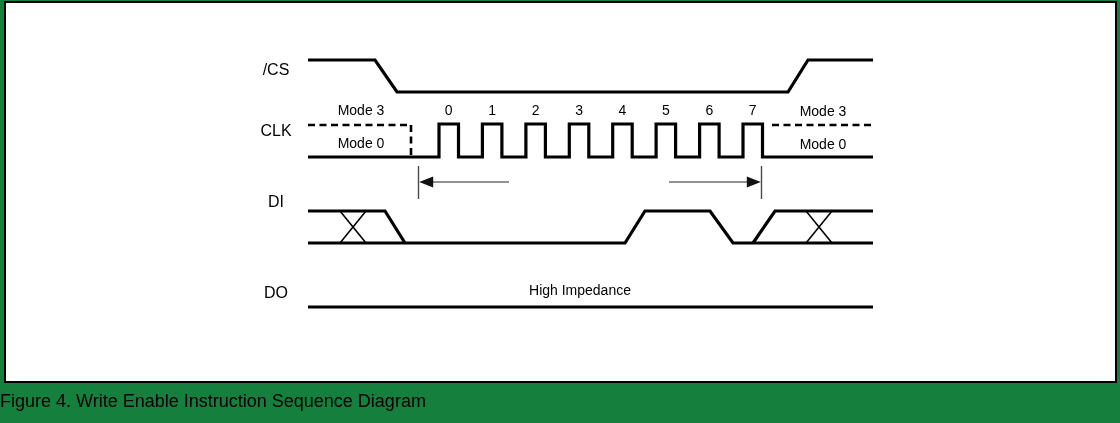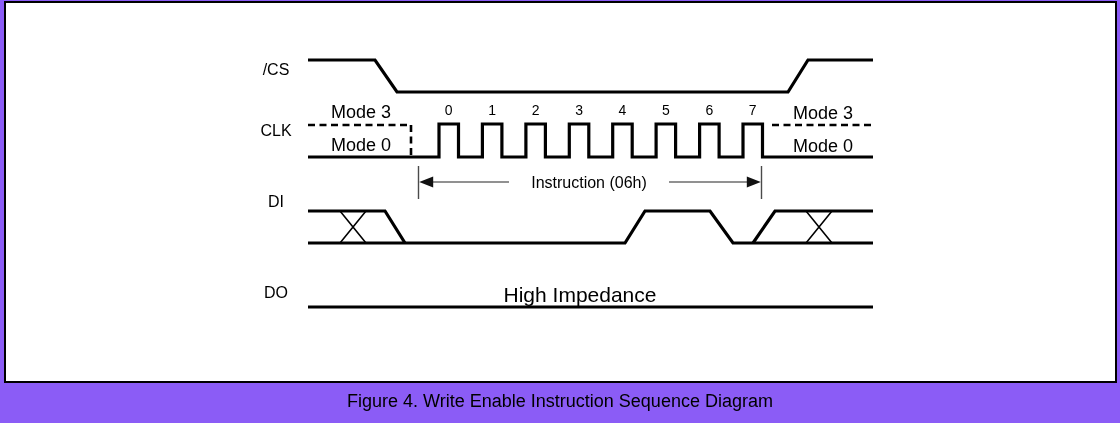--- a/index.html
+++ b/index.html
@@ -1,32 +1,32 @@
 <!DOCTYPE html>
 <html><head>
 <meta charset="utf-8">
 <style>
   html,body{margin:0;padding:0;background:#ffffff;}
   #stage{
-    position:relative;width:1120px;height:423px;background:#8b5cf6;
+    position:relative;width:1120px;height:423px;background:#15803d;
     font-family:"Liberation Sans", sans-serif;color:#000;overflow:hidden;
   }
   #frame{
     position:absolute;left:4px;top:1px;width:1113px;height:382px;
     border:2.5px solid #000;box-sizing:border-box;background:#fff;
   }
   svg{position:absolute;left:0;top:0;}
   .lbl{position:absolute;text-align:center;white-space:nowrap;line-height:1.1;}
   .siglbl{left:226px;width:100px;font-size:16px;}
-  .modelbl{width:64px;font-size:18px;}
+  .modelbl{width:64px;font-size:14px;}
   .cyc{position:absolute;width:22px;text-align:center;font-size:14px;top:102px;}
   sub{font-size:11px;vertical-align:-4px;}
-  #caption{position:absolute;left:0;top:391px;width:1120px;text-align:center;font-size:18px;}
+  #caption{position:absolute;left:0;top:391px;width:1120px;font-size:18px;}
   #instr{left:489px;width:200px;top:174px;font-size:16px;}
-  #hiz{left:480px;width:200px;top:283px;font-size:21px;}
+  #hiz{left:480px;width:200px;top:283px;font-size:14px;}
 </style>
 </head>
 <body>
 
 <div id="stage">
   <div id="frame"></div>
 
   <svg id="wave" width="1120" height="423" viewBox="0 0 1120 423">
     <path id="cs-path" fill="none" stroke="#000" stroke-width="3.2" d="M 308,60 H 375 L 397,92 H 788 L 808,60 H 873"></path>
     <path id="clk-solid-path" fill="none" stroke="#000" stroke-width="3.2" d="M 308,157 H 439 V 124 H 458.5 V 157 H 482.4 V 124 H 501.9 V 157 H 525.9 V 124 H 545.4 V 157 H 569.3 V 124 H 588.8 V 157 H 612.7 V 124 H 632.2 V 157 H 656.1 V 124 H 675.6 V 157 H 699.6 V 124 H 719.1 V 157 H 743 V 124 H 762.5 V 157 H 873"></path>
@@ -60,17 +60,16 @@
       <span class="cyc" style="left: 437.75px;">0</span>
       <span class="cyc" style="left: 481.15px;">1</span>
       <span class="cyc" style="left: 524.65px;">2</span>
       <span class="cyc" style="left: 568.05px;">3</span>
       <span class="cyc" style="left: 611.45px;">4</span>
       <span class="cyc" style="left: 654.85px;">5</span>
       <span class="cyc" style="left: 698.35px;">6</span>
       <span class="cyc" style="left: 741.75px;">7</span>
     </div>
 
-  <div class="lbl" id="instr">Instruction (06h)</div>
   <div class="lbl" id="hiz">High Impedance</div>
 
   <div id="caption">Figure 4. Write Enable Instruction Sequence Diagram</div>
 </div>
 
 </body></html>

